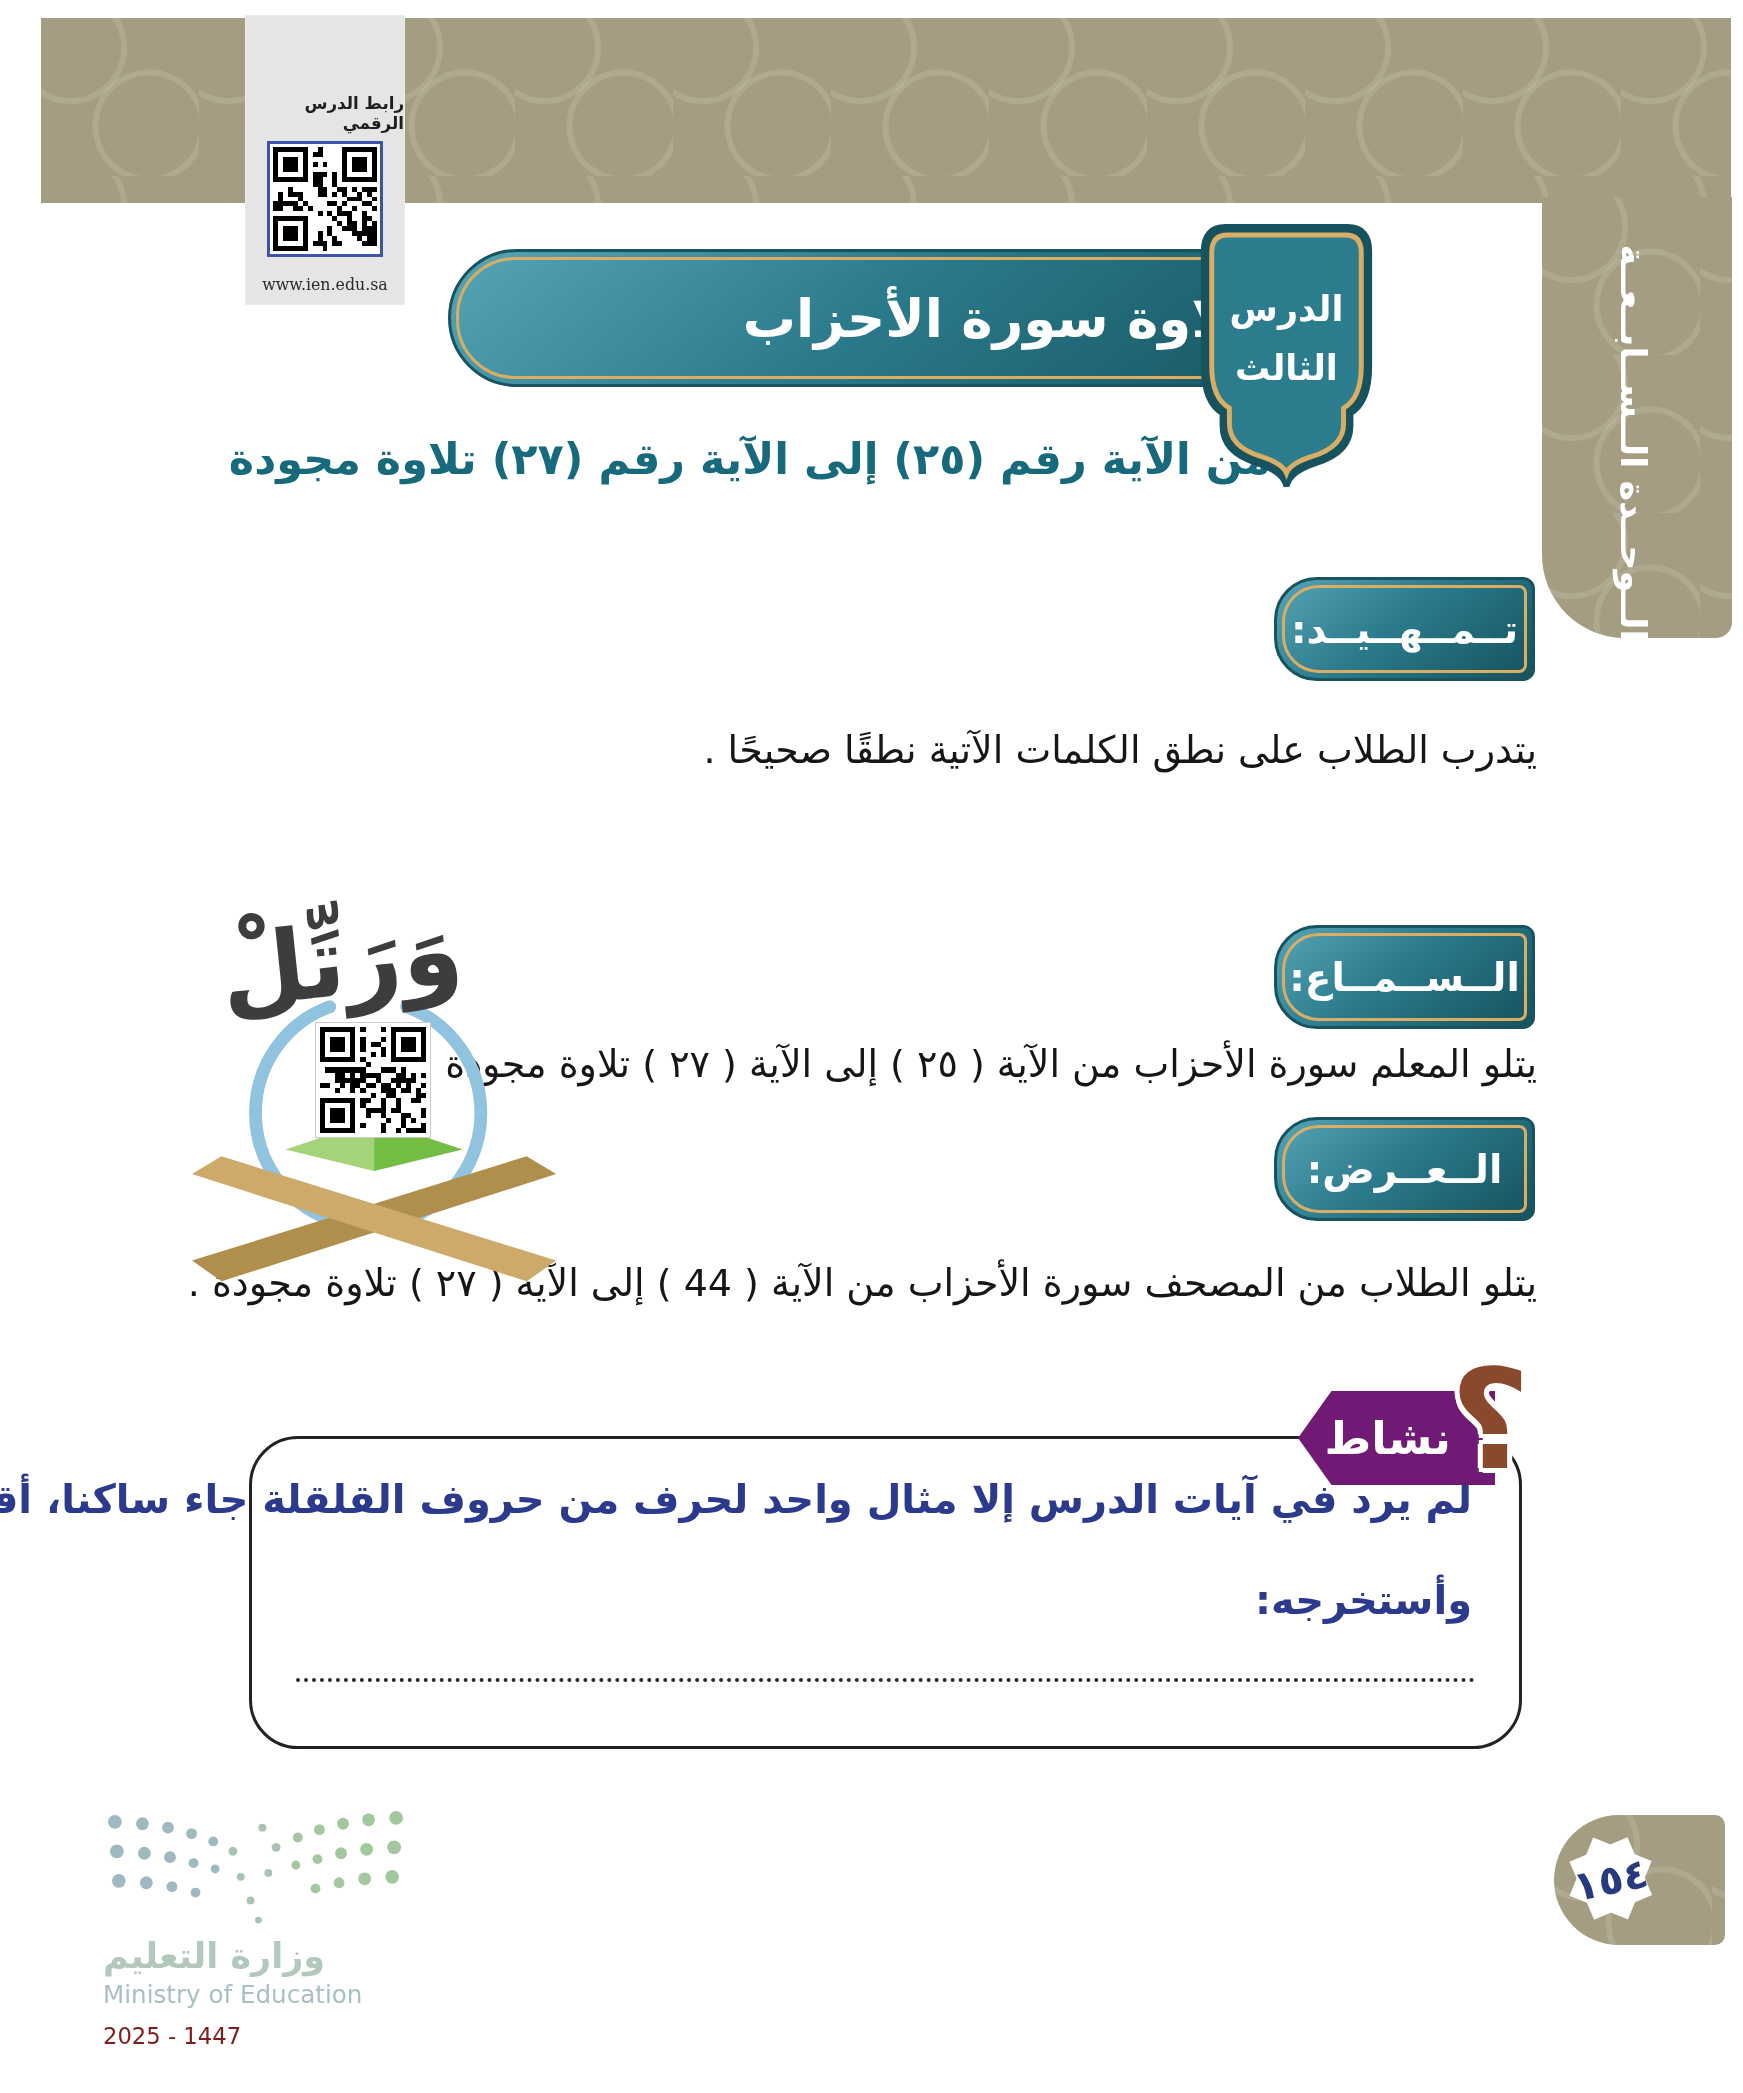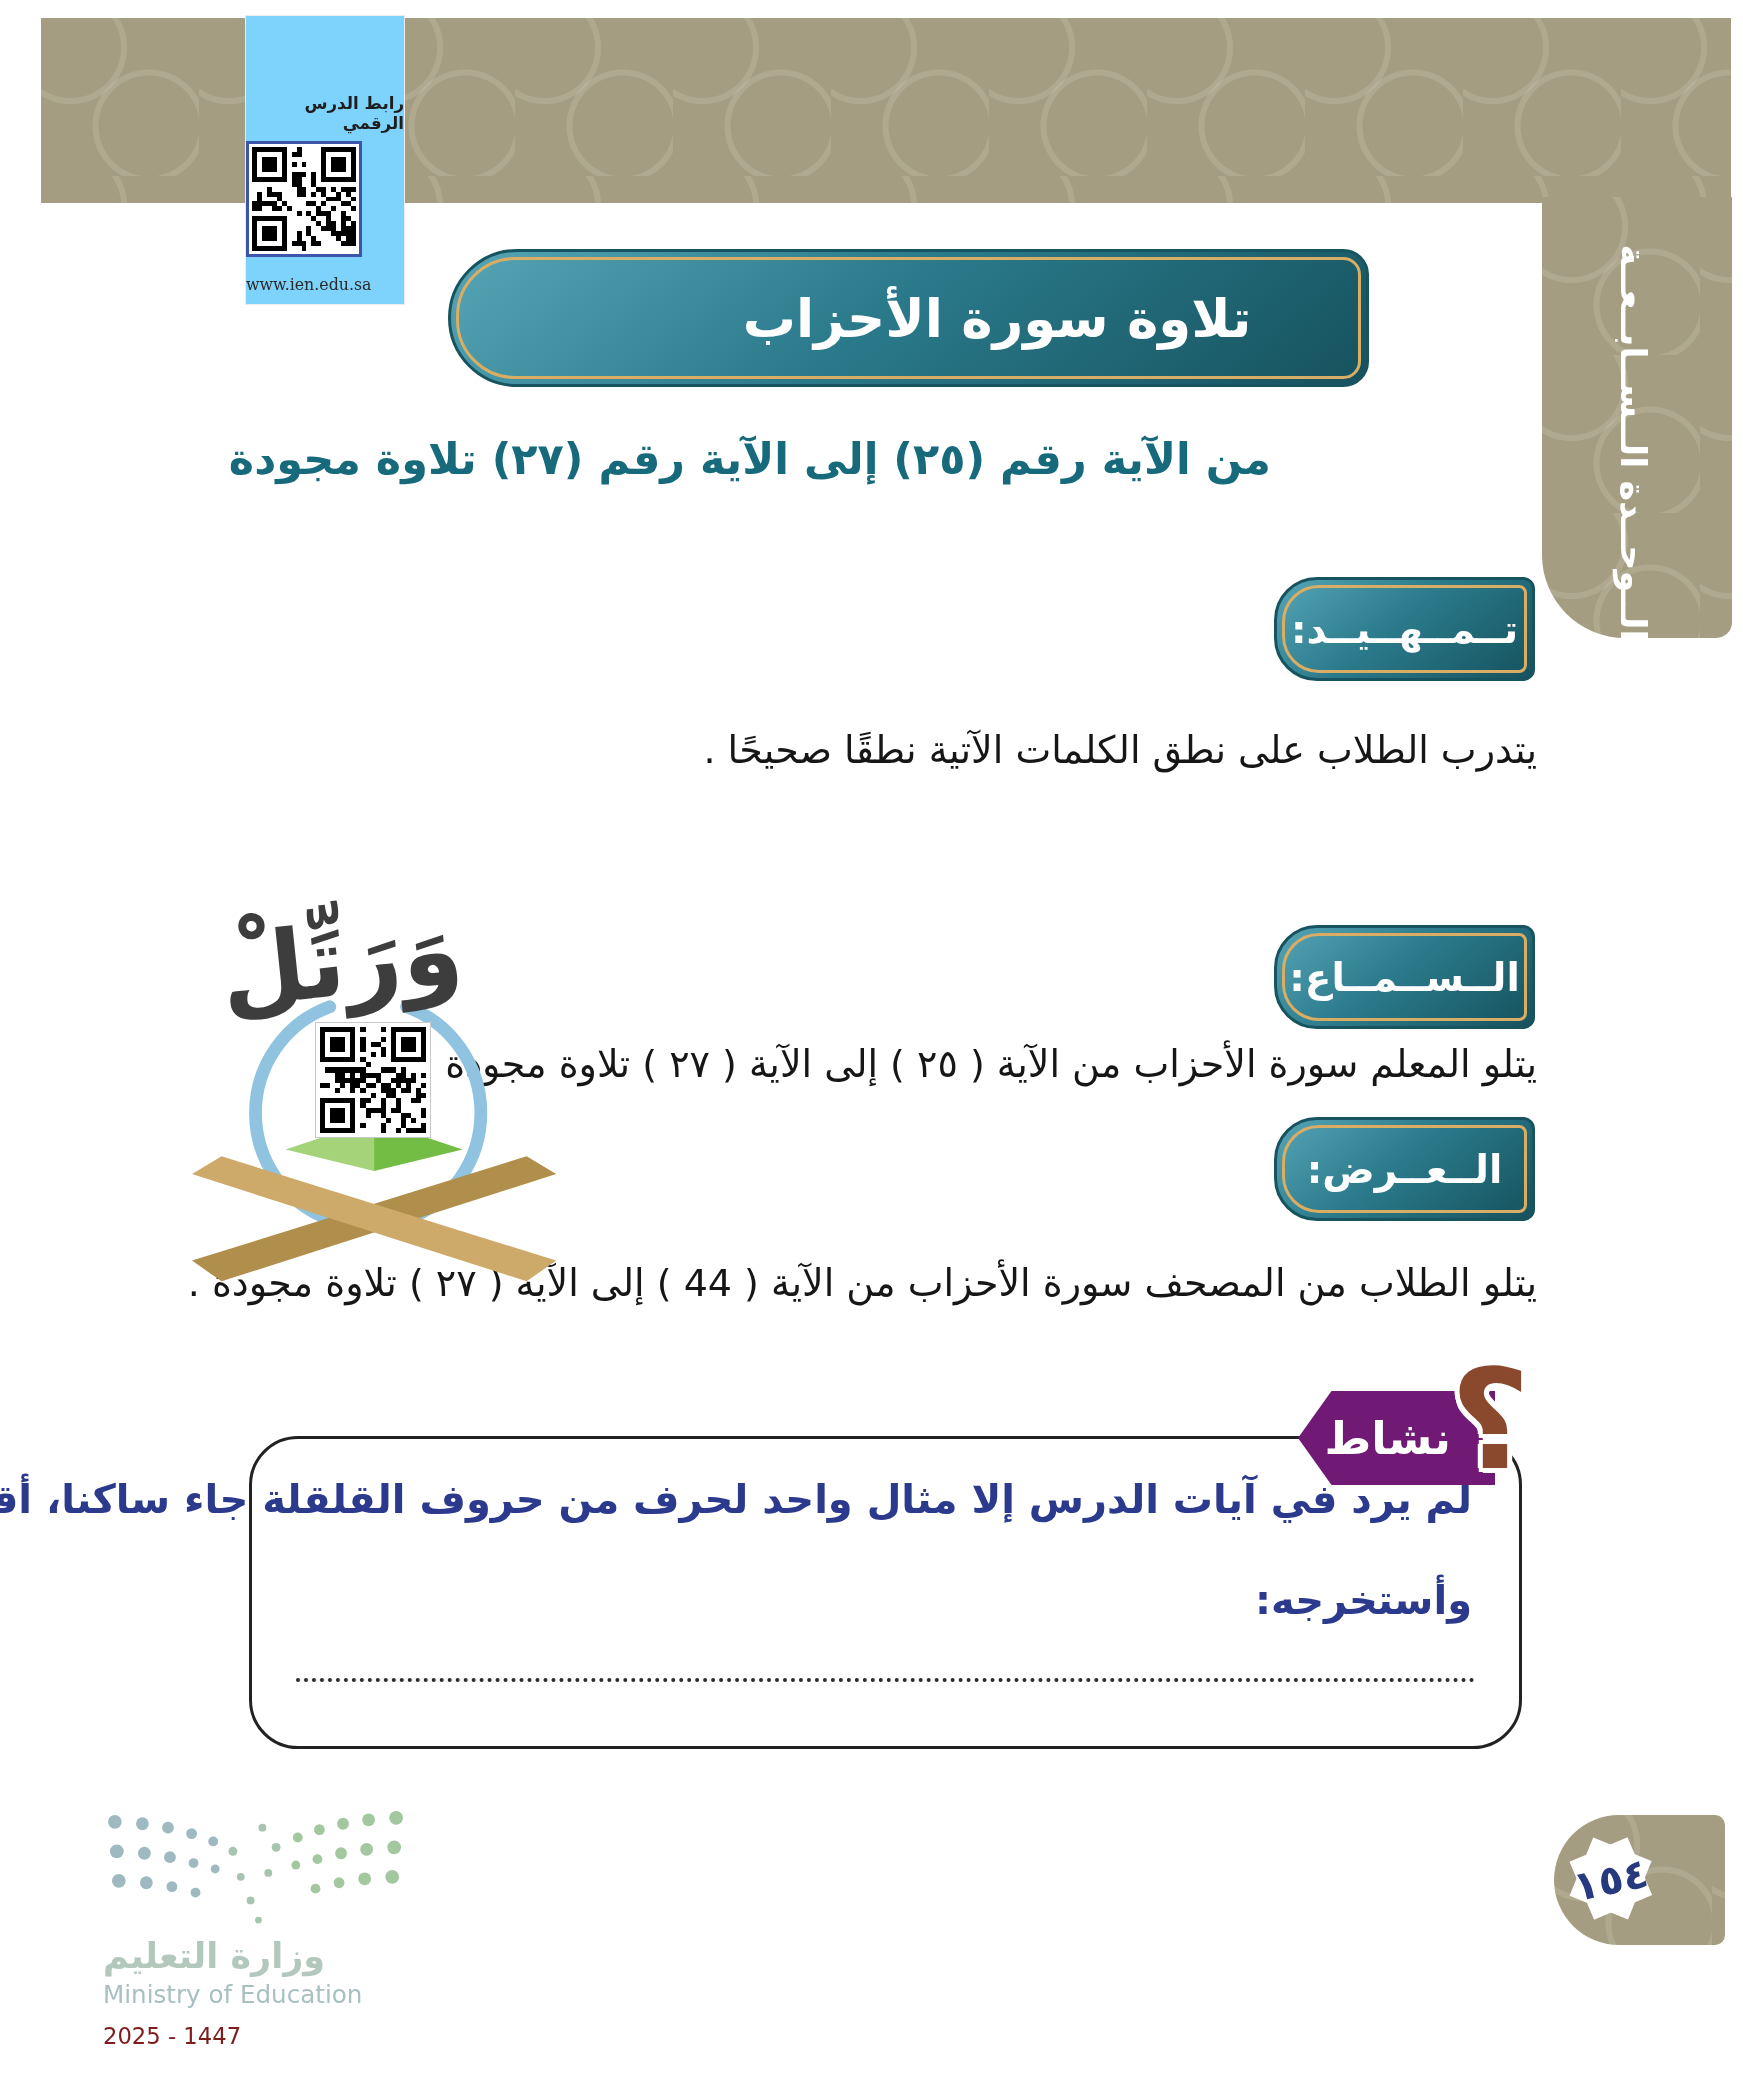--- a/index.html
+++ b/index.html
@@ -13,22 +13,22 @@
       radial-gradient(circle at 108px 108px, rgba(255,255,255,0) 50px, rgba(255,255,255,.12) 51px, rgba(255,255,255,.12) 56px, rgba(255,255,255,0) 57px);
     background-size:158px 158px;}
   .top-band{position:absolute;left:41px;top:17.7px;width:1690px;height:185px;}
   .side-tab{position:absolute;left:1542px;top:197px;width:190px;height:441px;border-radius:0 0 15.8px 83px;}
   .unit-label-wrap{position:absolute;left:1594px;top:246px;width:79px;height:394px;
       display:flex;align-items:center;justify-content:center;}
   .unit-label-wrap span{transform:rotate(90deg);white-space:nowrap;color:#fff;
       font-weight:700;font-size:35px;letter-spacing:1px;}
 
   
-  .qr-plate{position:absolute;left:246px;top:15.8px;width:158px;height:288px;background:#7dd3fc;
-      box-shadow:0 0 0 1px #ececec;display:flex;flex-direction:column;align-items:flex-start;
+  .qr-plate{position:absolute;left:246px;top:15.8px;width:158px;height:288px;background:#e5e5e5;
+      box-shadow:0 0 0 1px #ececec;display:flex;flex-direction:column;align-items:center;
       justify-content:flex-end;padding-bottom:9.9px;box-sizing:border-box;}
   .qr-plate .qr-title{font-size:16.7px;font-weight:700;color:#1e1e1e;margin-bottom:7.9px;direction:rtl;}
   .qr-frame{width:116px;height:116px;border:3.9px solid #3b56a8;background:#fff;padding:3px;box-sizing:border-box;}
   .qr-frame svg{display:block;width:100%;height:100%;}
   .qr-plate .qr-url{font-family:"DejaVu Serif",serif;font-size:15.8px;color:#2a2a2a;margin-top:18px;}
 
   
   .teal-bar{position:absolute;background:linear-gradient(140deg,#55a5b6 0%,#2b7b8c 45%,#16525e 100%);
       border:3.9px solid #175460;box-sizing:border-box;}
   .gold-inner{position:absolute;inset:4.9px;border:3px solid #d9ad63;pointer-events:none;}
@@ -320,20 +320,30 @@
         </svg>
     </div>
     <div class="qr-url">www.ien.edu.sa</div>
   </div>
 
   <div class="teal-bar lesson-bar">
     <div class="gold-inner"></div>
     <div class="lesson-title">تلاوة سورة الأحزاب</div>
   </div>
 
+  <div class="lesson-badge">
+    <svg viewBox="0 0 188 268">
+      <path d="M32,6 H156 Q176,6 176,28 V146 Q176,182 157,192 L157,206 Q157,232 123,242 Q99,250 94,262 Q89,250 65,242 Q31,232 31,206 L31,192 Q12,182 12,146 V28 Q12,6 32,6 Z" fill="#1a5a67" stroke="#17535f" stroke-width="10"></path>
+      <path d="M34,12 H154 Q170,12 170,30 V145 Q170,178 152,188 L152,204 Q152,227 120,237 Q98,244 94,254 Q90,244 68,237 Q36,227 36,204 L36,188 Q18,178 18,145 V30 Q18,12 34,12 Z" fill="#2b7d8e" stroke="#d9ad63" stroke-width="5"></path>
+    </svg>
+    <div class="badge-text">
+      <div>الدرس</div>
+      <div>الثالث</div>
+    </div>
+  </div>
 
   <div class="subtitle">من الآية رقم (٢٥) إلى الآية رقم (٢٧) تلاوة مجودة</div>
 
   <div class="teal-bar sec-bar bar-tamheed">
     <div class="gold-inner"></div>
     <span>تــمــهــيــد:</span>
   </div>
   <div class="para para-tamheed">يتدرب الطلاب على نطق الكلمات الآتية نطقًا صحيحًا .</div>
 
   <div class="teal-bar sec-bar bar-sama">

